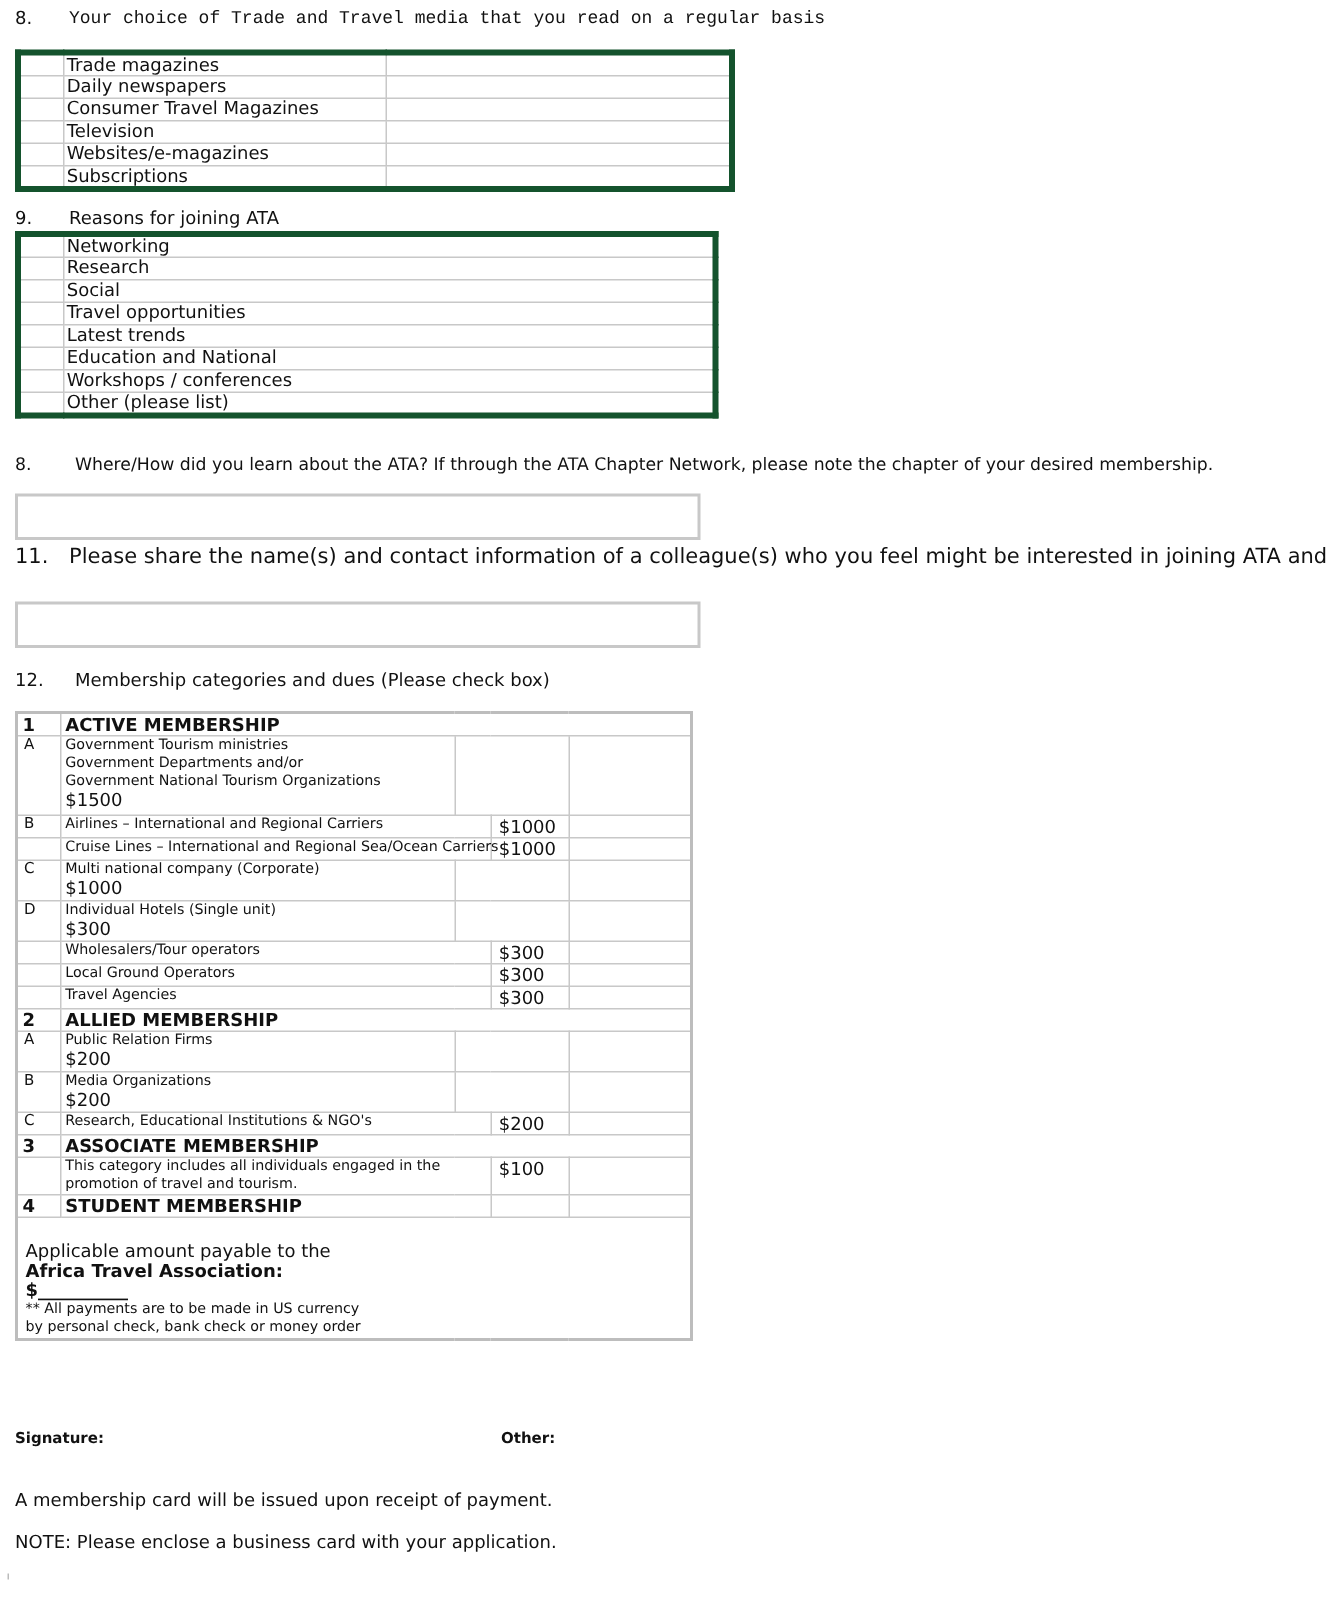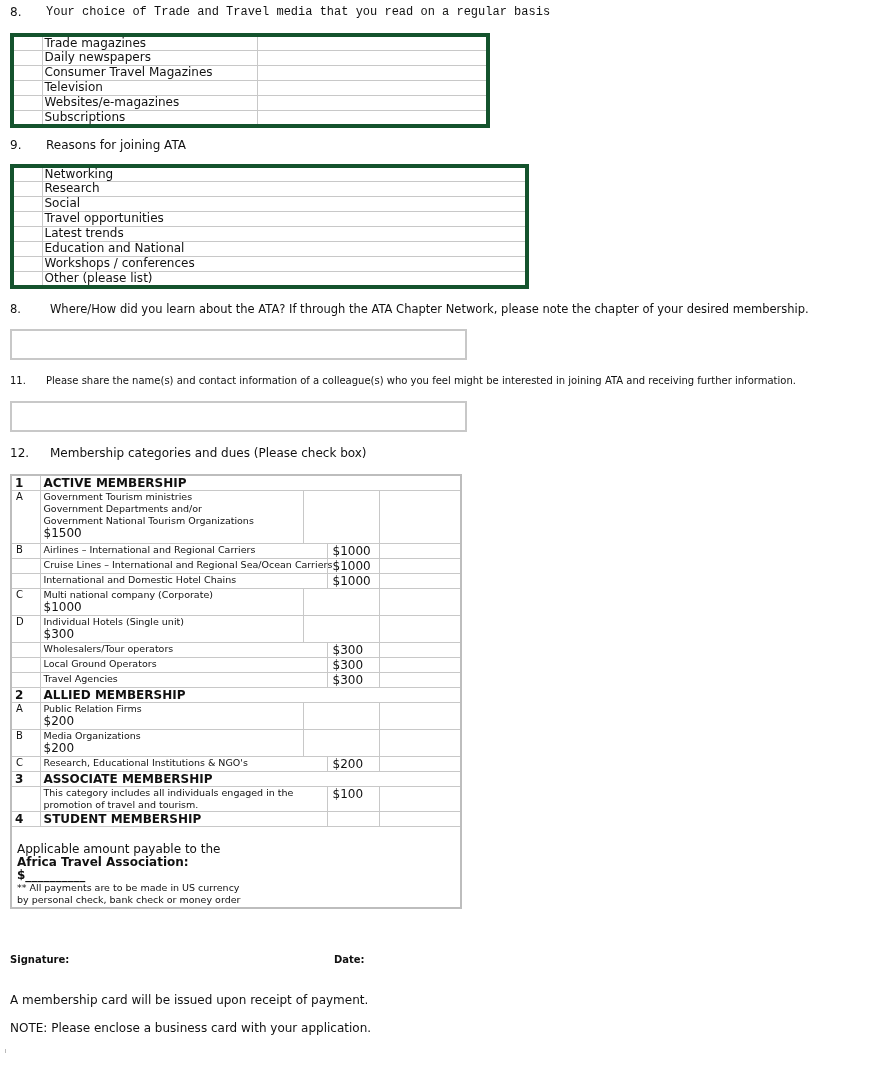--- a/index.html
+++ b/index.html
@@ -67,21 +67,21 @@
         <td>Subscriptions</td>
         <td></td>
       </tr>
 </tbody>
   </table>
 
 <div class="abs q" style="left:10px; top:138px; width:800px; height:14px;">
   <span class="num">9.</span>
   <span class="txt" style="left:36px;">Reasons for joining ATA</span>
 </div>
-<table class="grid" style="left:10px; top:164px; width:519px;">
+<table class="grid" style="left:10px; top:154px; width:469px;">
   <tbody>
       <tr>
         <td style="width:30px;"></td>
         <td>Networking</td>
       </tr>
   <tr>
         <td></td>
         <td>Research</td>
       </tr>
   <tr>
@@ -110,21 +110,21 @@
       </tr>
 </tbody>
   </table>
 
 <div class="abs q" style="left:10px; top:302px; width:870px; height:14px; font-size:11.5px;">
   <span class="num">8.</span>
   <span class="txt" style="left:40px;">Where/How did you learn about the ATA?  If through the ATA Chapter Network, please note the chapter of your desired membership.</span>
 </div>
 <div class="answer-box" style="left:10px; top:329px; width:457px; height:31px;"></div>
 
-<div class="abs q" style="left:10px; top:374px; width:870px; height:14px; font-size:10px;">
+<div class="abs q" style="left:10px; top:364px; width:870px; height:14px; font-size:14px;">
   <span class="num">11.</span>
   <span class="txt" style="left:36px;">Please share the name(s) and contact information of a colleague(s) who you feel might be interested in joining ATA and receiving further information.</span>
 </div>
 <div class="answer-box" style="left:10px; top:401px; width:457px; height:31px;"></div>
 
 <div class="abs q" style="left:10px; top:446px; width:800px; height:14px; font-size:12px;">
   <span class="num">12.</span>
   <span class="txt" style="left:40px;">Membership categories and dues (Please check box)</span>
 </div>
 
@@ -158,26 +158,20 @@
     <td colspan="2">Airlines – International and Regional Carriers</td>
     <td class="price">$1000</td>
     <td></td>
   </tr>
   <tr>
     <td class="let"></td>
     <td colspan="2">Cruise Lines – International and Regional Sea/Ocean Carriers</td>
     <td class="price">$1000</td>
     <td></td>
   </tr>
-  <tr>
-    <td class="let"></td>
-    <td colspan="2">International and Domestic Hotel Chains</td>
-    <td class="price">$1000</td>
-    <td></td>
-  </tr>
   <tr style="height:27px;">
     <td class="let">C</td>
     <td>
       <span style="display:block">Multi national company (Corporate)</span>
       <span class="p-inline">$1000</span>
     </td>
     <td colspan="2"></td>
     <td></td>
   </tr>
   <tr style="height:27px;">
@@ -263,17 +257,17 @@
         <div class="b">$__________</div>
         <div class="small">** All payments are to be made in US currency</div>
         <div class="small">by personal check, bank check or money order</div>
       </div>
     </td>
   </tr>
 </tbody>
   </table>
 
 <div class="abs sig" style="left:10px; top:954px;">Signature:</div>
-<div class="abs sig" style="left:334px; top:954px;">Date:</div>
+<div class="abs sig" style="left:334px; top:954px;">Other:</div>
 
 <div class="abs foot" style="left:10px; top:993px;">A membership card will be issued upon receipt of payment.</div>
 <div class="abs foot" style="left:10px; top:1021px;">NOTE: Please enclose a business card with your application.</div>
 <div class="abs" style="left:5px; top:1049px; width:1px; height:4px; background:#bbb;"></div>
 
 </body></html>

